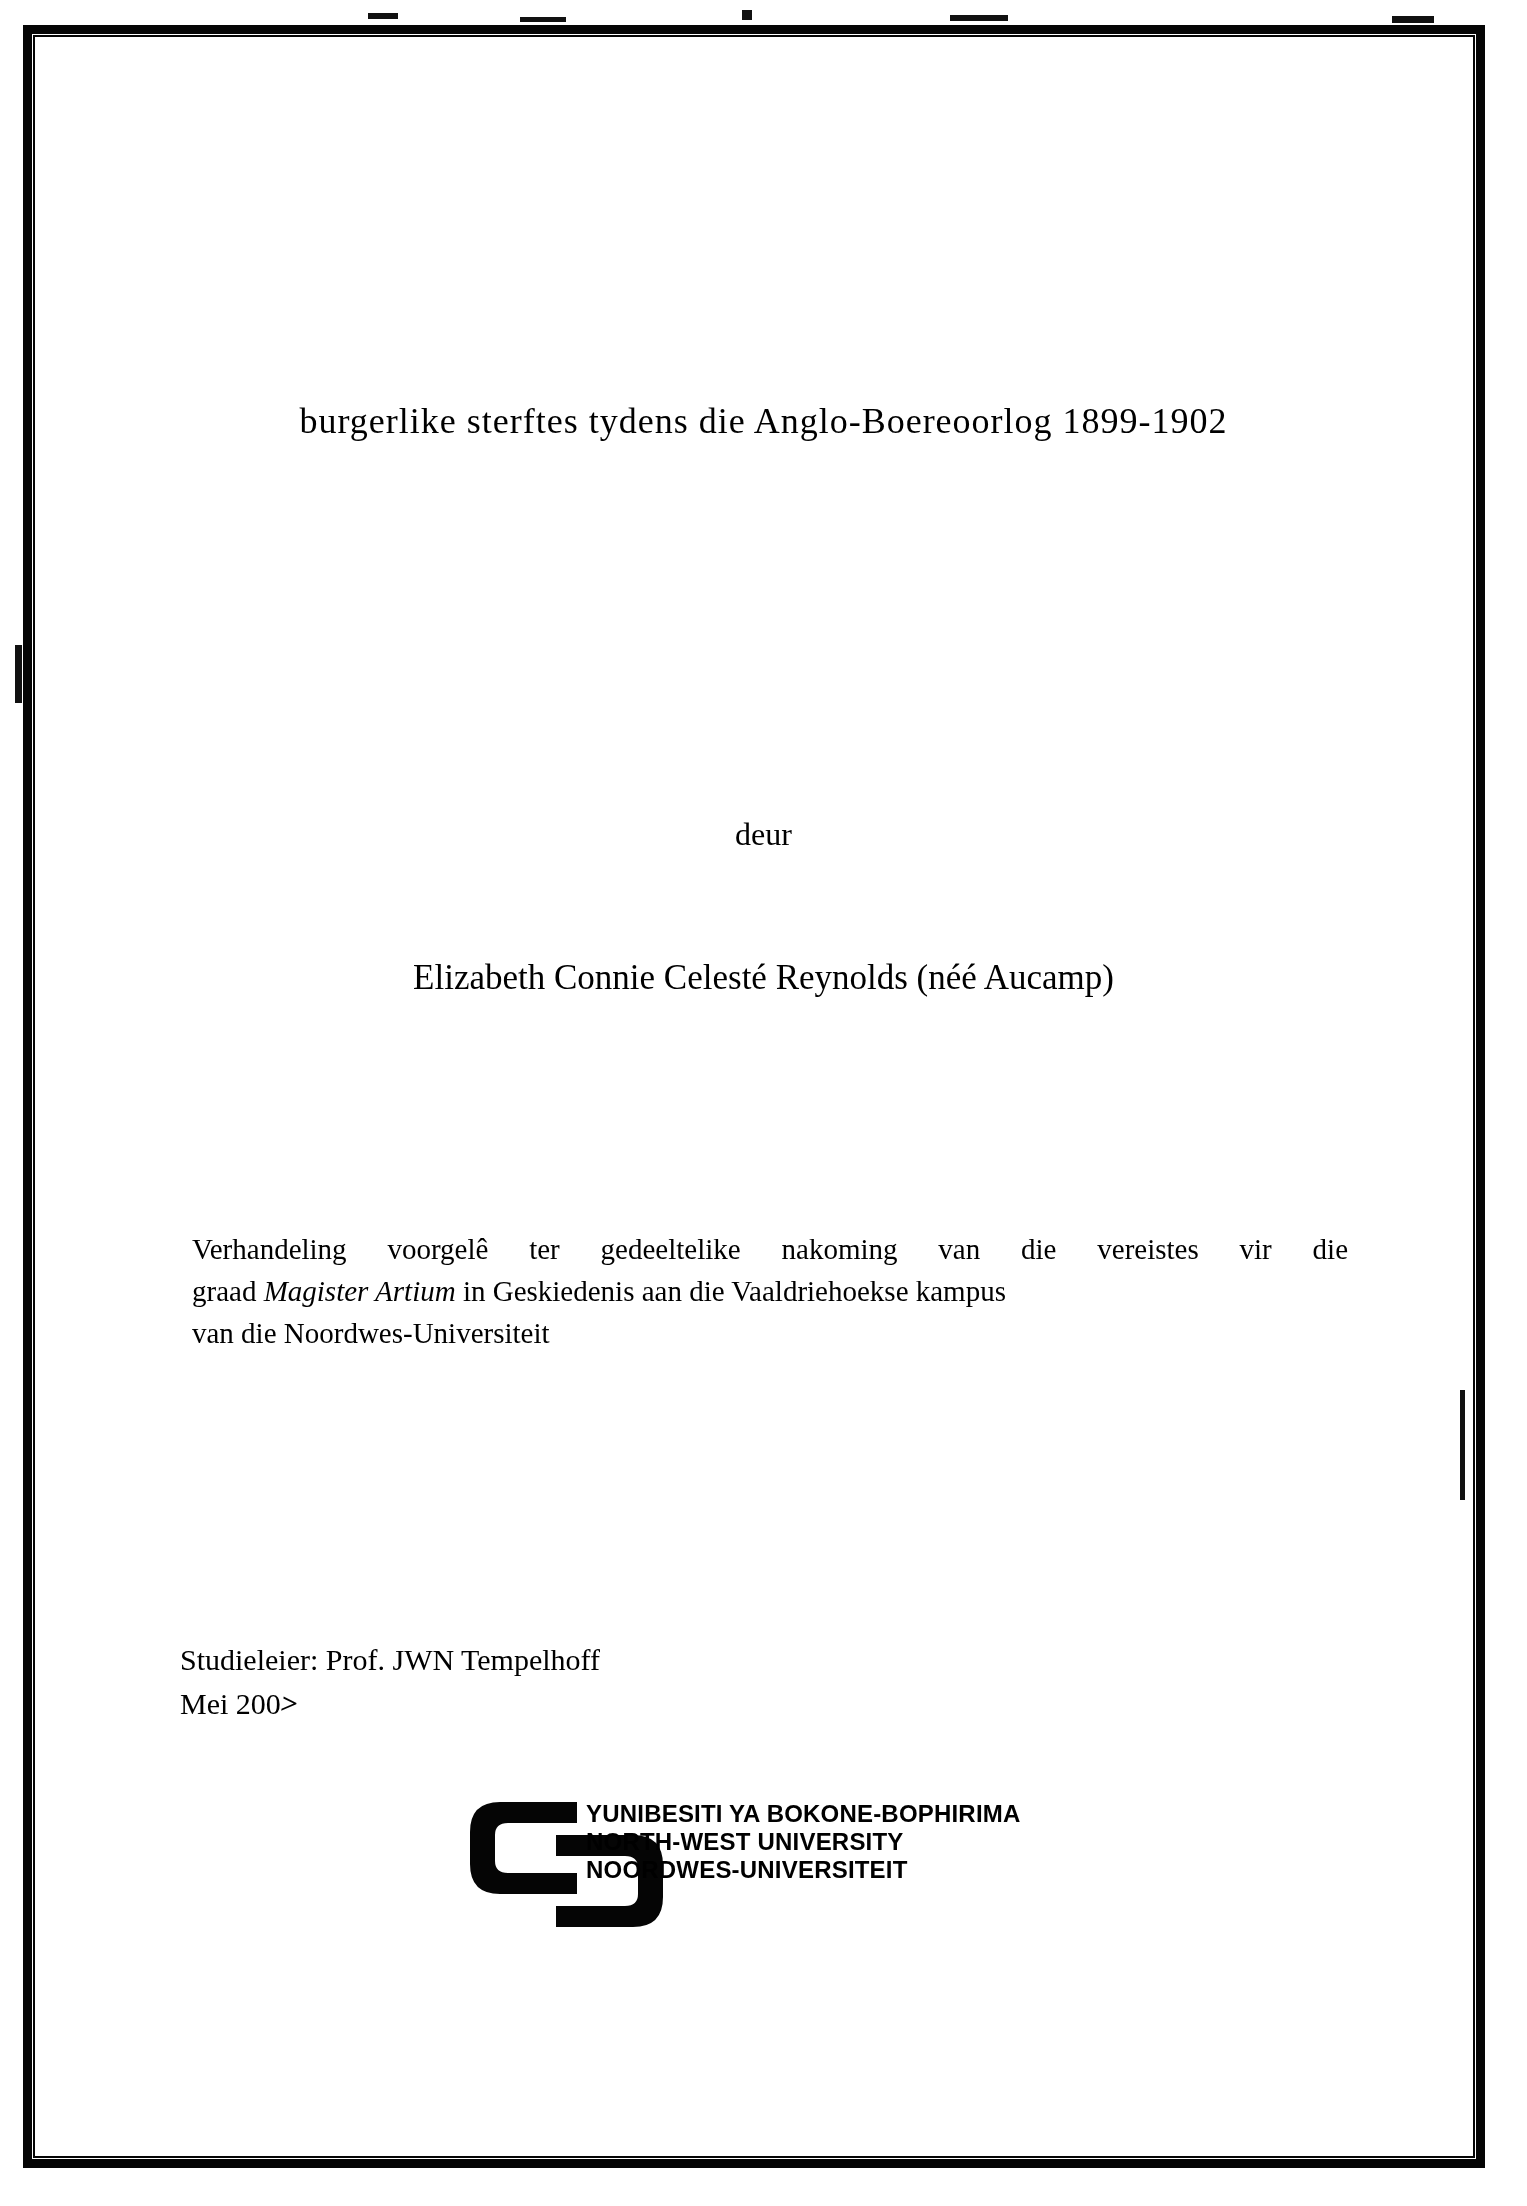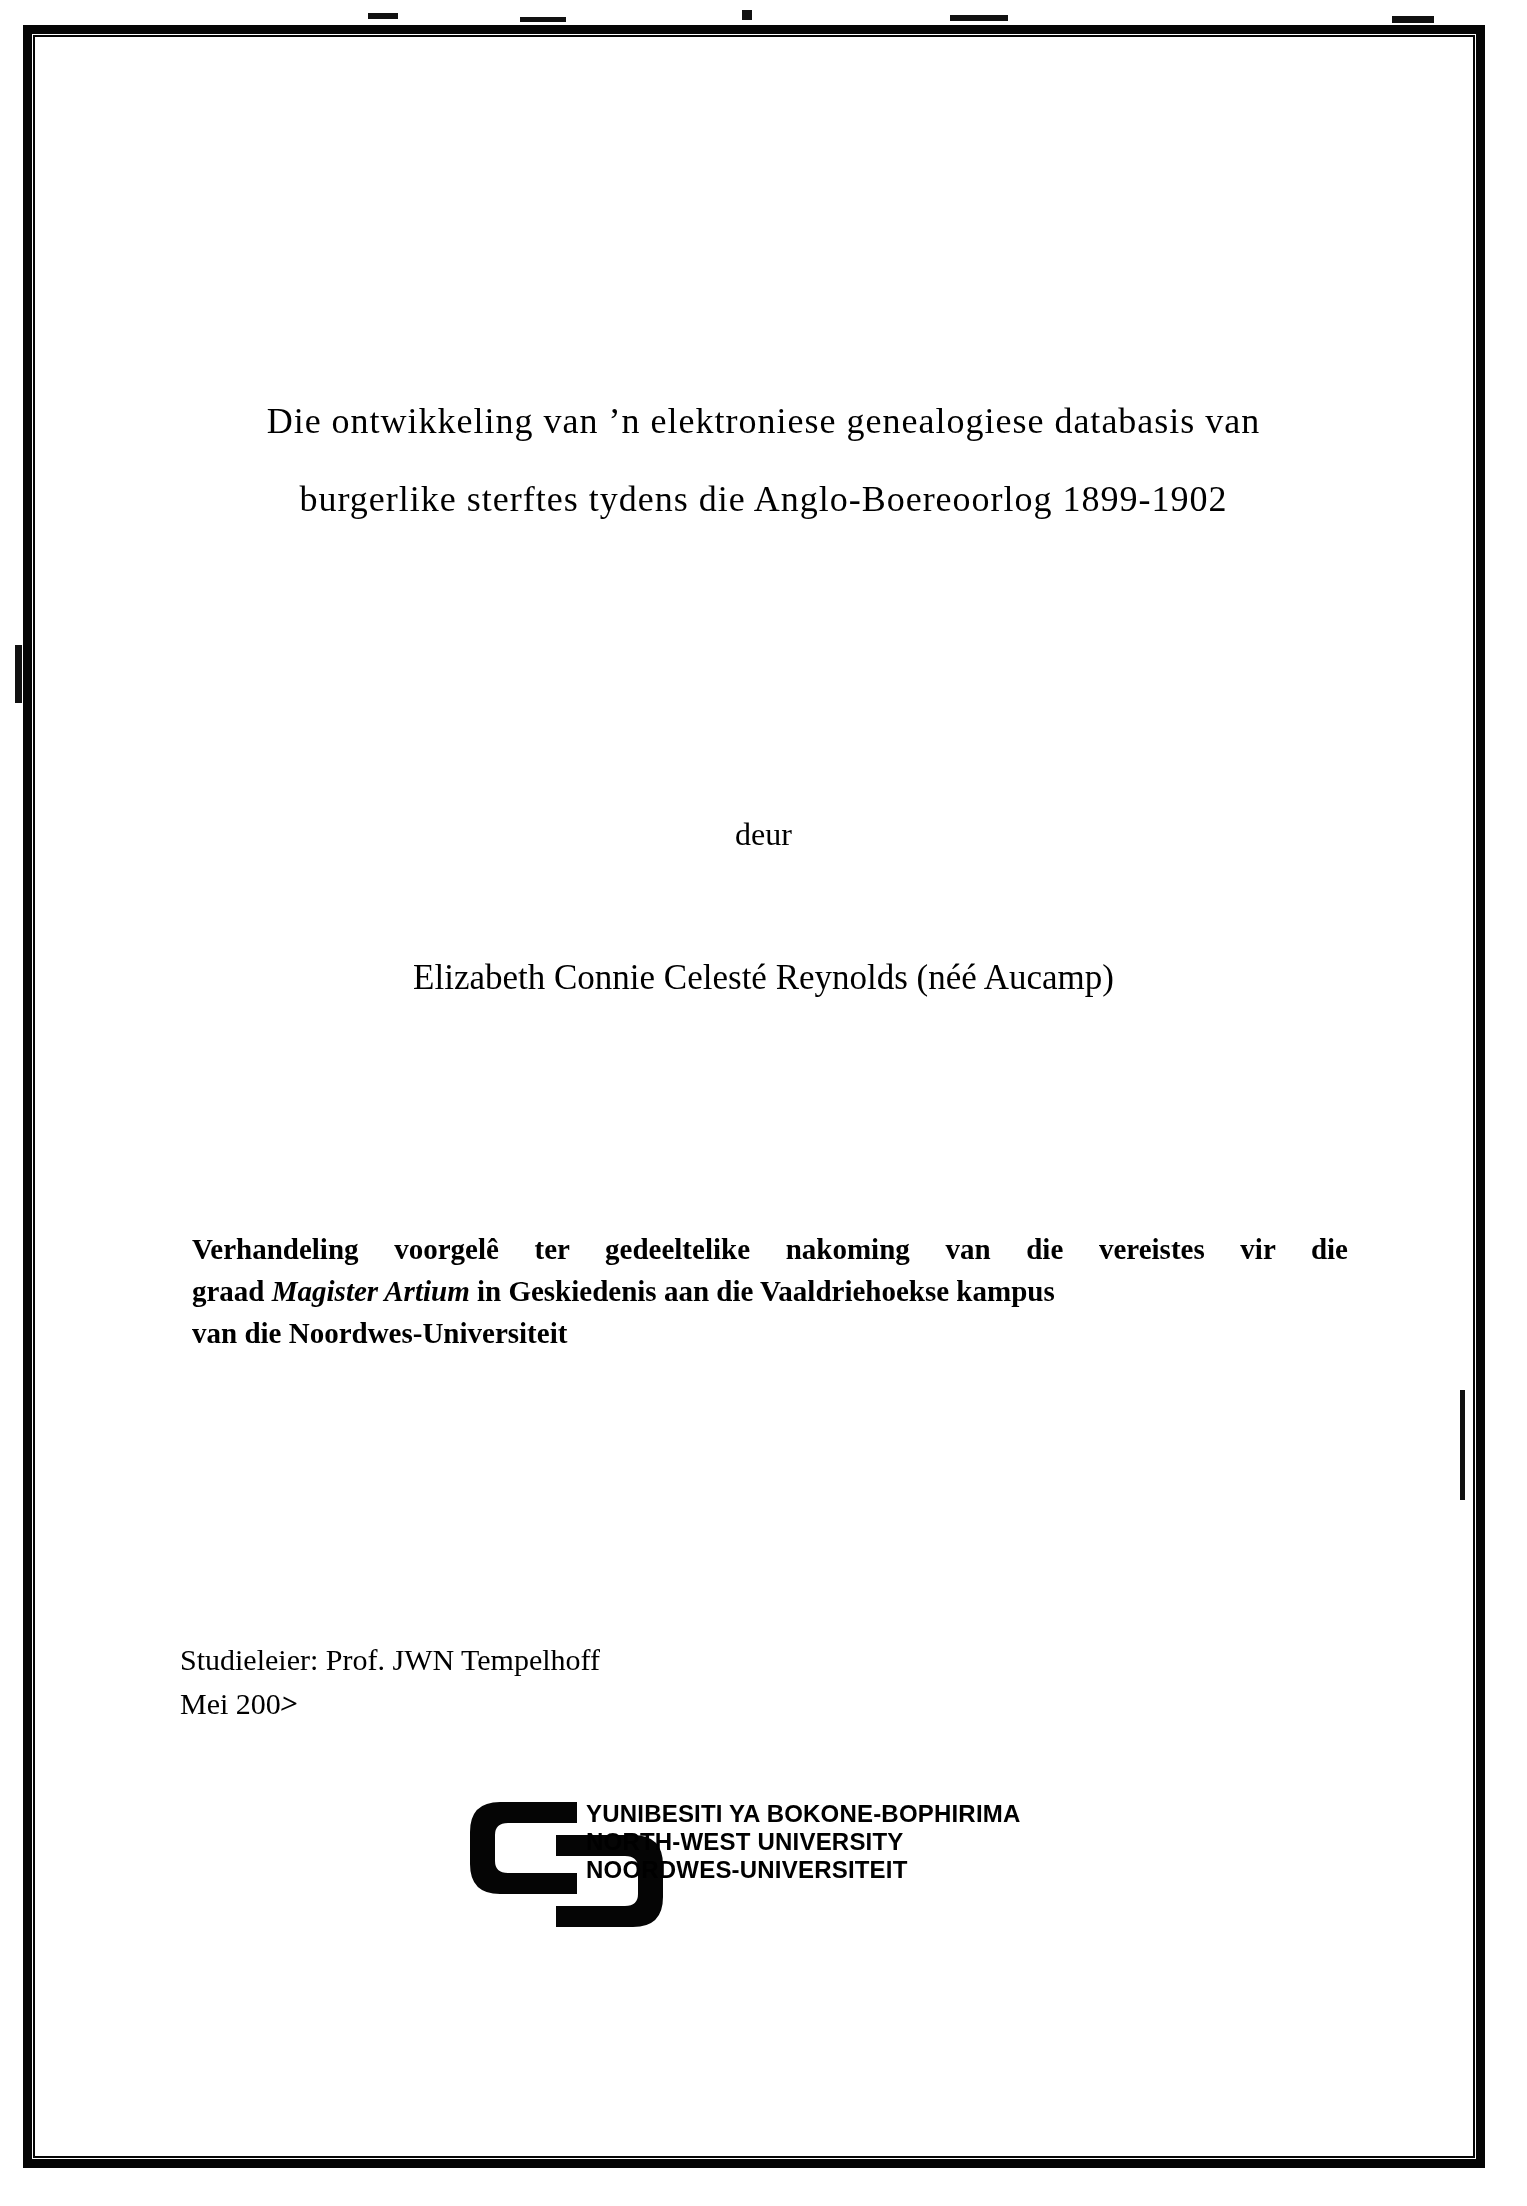--- a/index.html
+++ b/index.html
@@ -51,21 +51,20 @@
     width: 1527px;
     text-align: center;
     font-size: 35px;
   }
   .statement {
     position: absolute;
     left: 192px; top: 1228px;
     width: 1156px;
     font-size: 29px;
     line-height: 42px;
-    font-weight: bold;
   }
   .just { text-align: justify; text-align-last: justify; }
   .ital { font-style: italic; }
   .supervisor {
     position: absolute;
     left: 180px; top: 1638px;
     font-size: 30px;
     line-height: 44px;
   }
   .glyph-seven {
@@ -99,21 +98,20 @@
   <div class="artifact" style="left:950px; top:15px; width:58px; height:6px;"></div>
   <div class="artifact" style="left:1392px; top:16px; width:42px; height:7px;"></div>
   <div class="artifact" style="left:15px; top:645px; width:7px; height:58px;"></div>
   <div class="artifact" style="left:1460px; top:1390px; width:5px; height:110px;"></div>
 
   <div class="frame-outer">
     <div class="frame-inner"></div>
   </div>
 
   <div class="title">
-    <div>Die ontwikkeling van ’n elektroniese genealogiese databasis van</div>
     <div>burgerlike sterftes tydens die Anglo-Boereoorlog 1899-1902</div>
   </div>
 
   <div class="byline">deur</div>
 
   <div class="author">Elizabeth Connie Celesté Reynolds (néé Aucamp)</div>
 
   <div class="statement">
     <div class="just">Verhandeling voorgelê ter gedeeltelike nakoming van die vereistes vir die</div>
     <div><span>graad </span><span class="ital">Magister Artium</span><span> in Geskiedenis aan die Vaaldriehoekse kampus</span></div>

